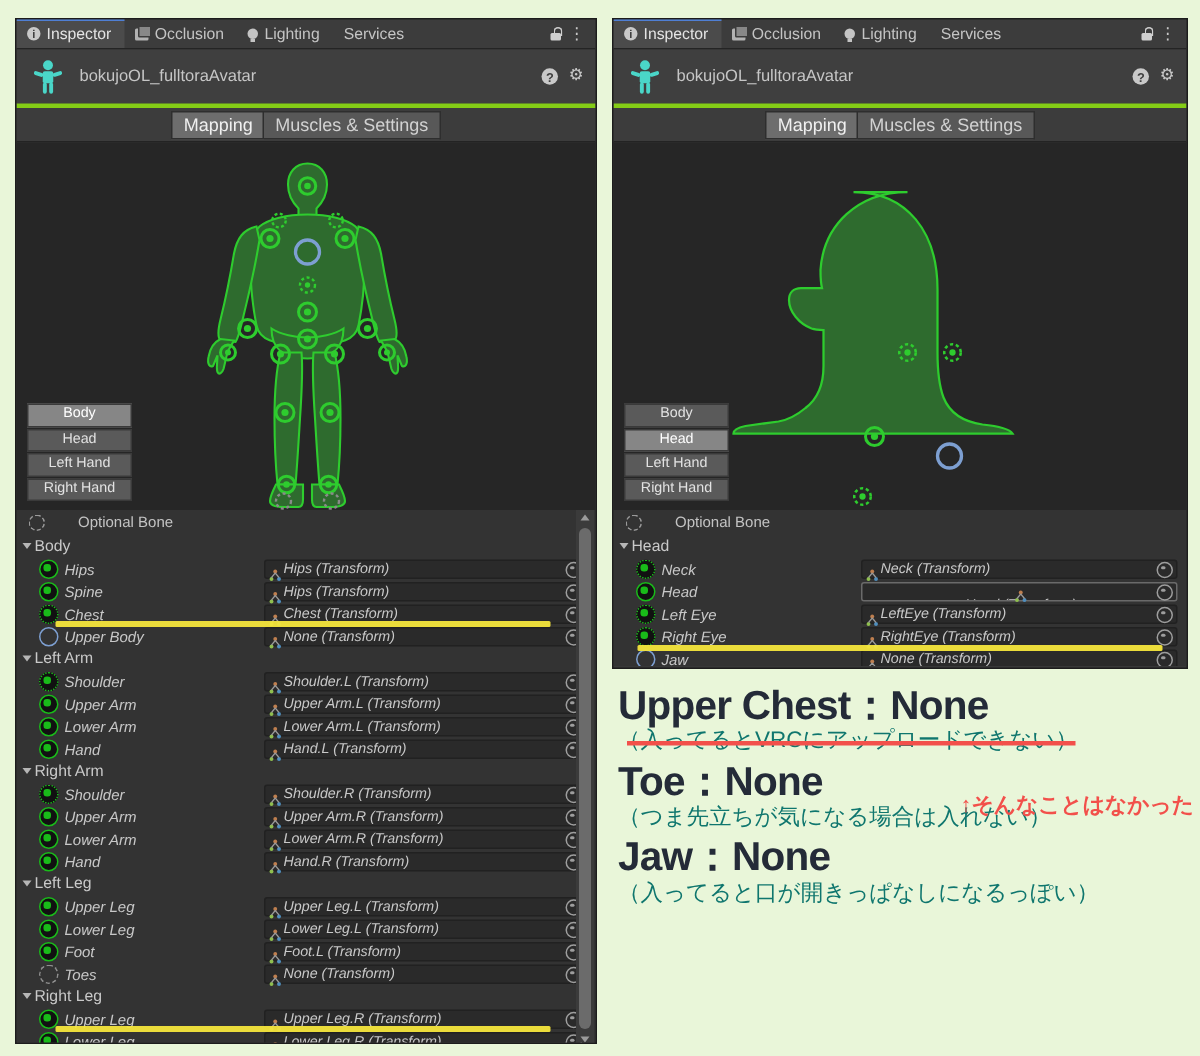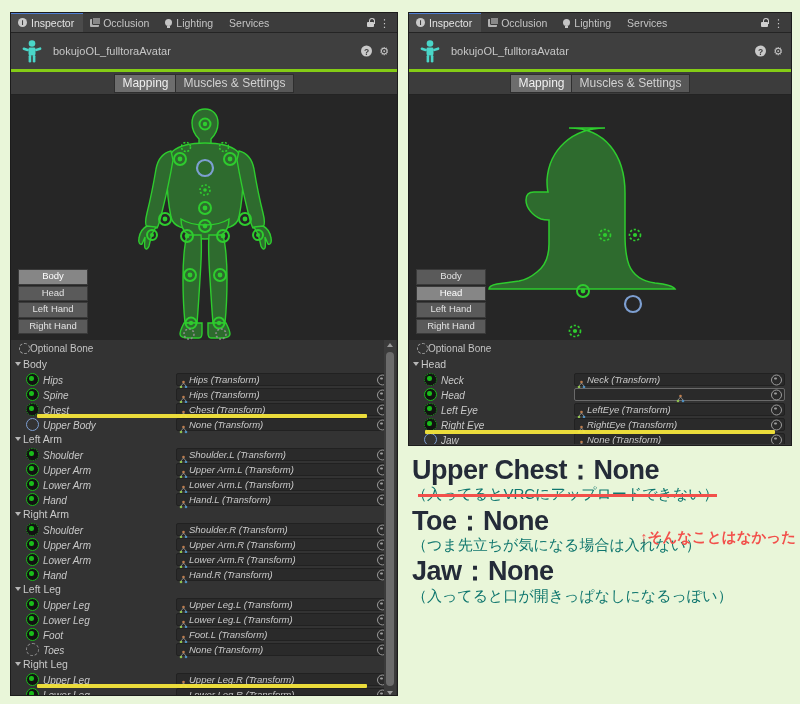--- a/index.html
+++ b/index.html
@@ -158,21 +158,21 @@
   
   .bonepane {
     position: relative;
     background: #333333;
     overflow: hidden;
   }
   #bl-left  { height: 358px; }
   #bl-right { height: 104px; }
 
   .optional-row {
-    display: flex; align-items: center; gap: 0;
+    display: flex; align-items: center; gap: 22px;
     height: 16px; padding-left: 8px;
     background: #333333;
   }
   .optional-row .dashcircle {
     width: 9px; height: 9px; border-radius: 50%;
     border: 1.4px dashed #9a9a9a;
   }
   .optional-row .lbl { font-size: 10px; color: #c3c3c3; }
 
   .grp {

